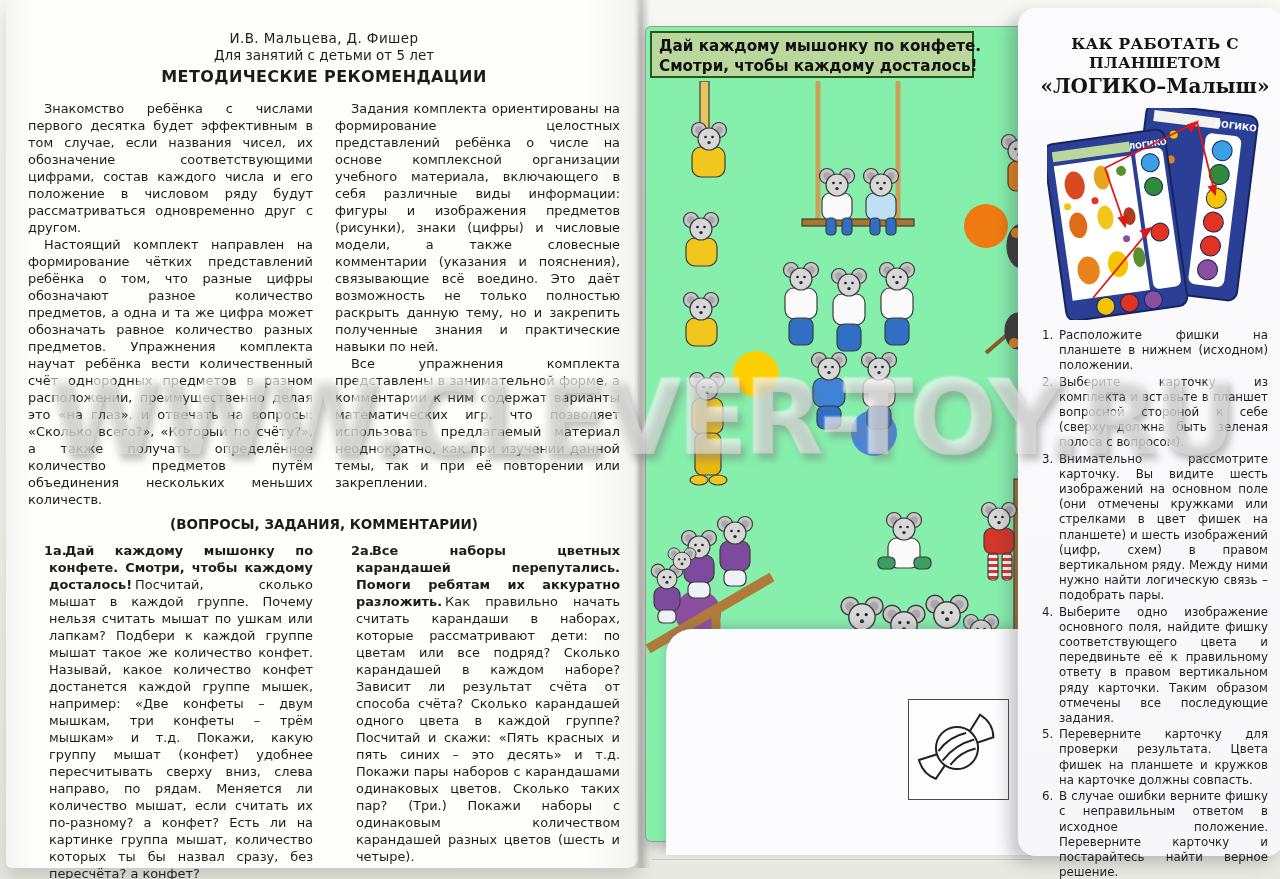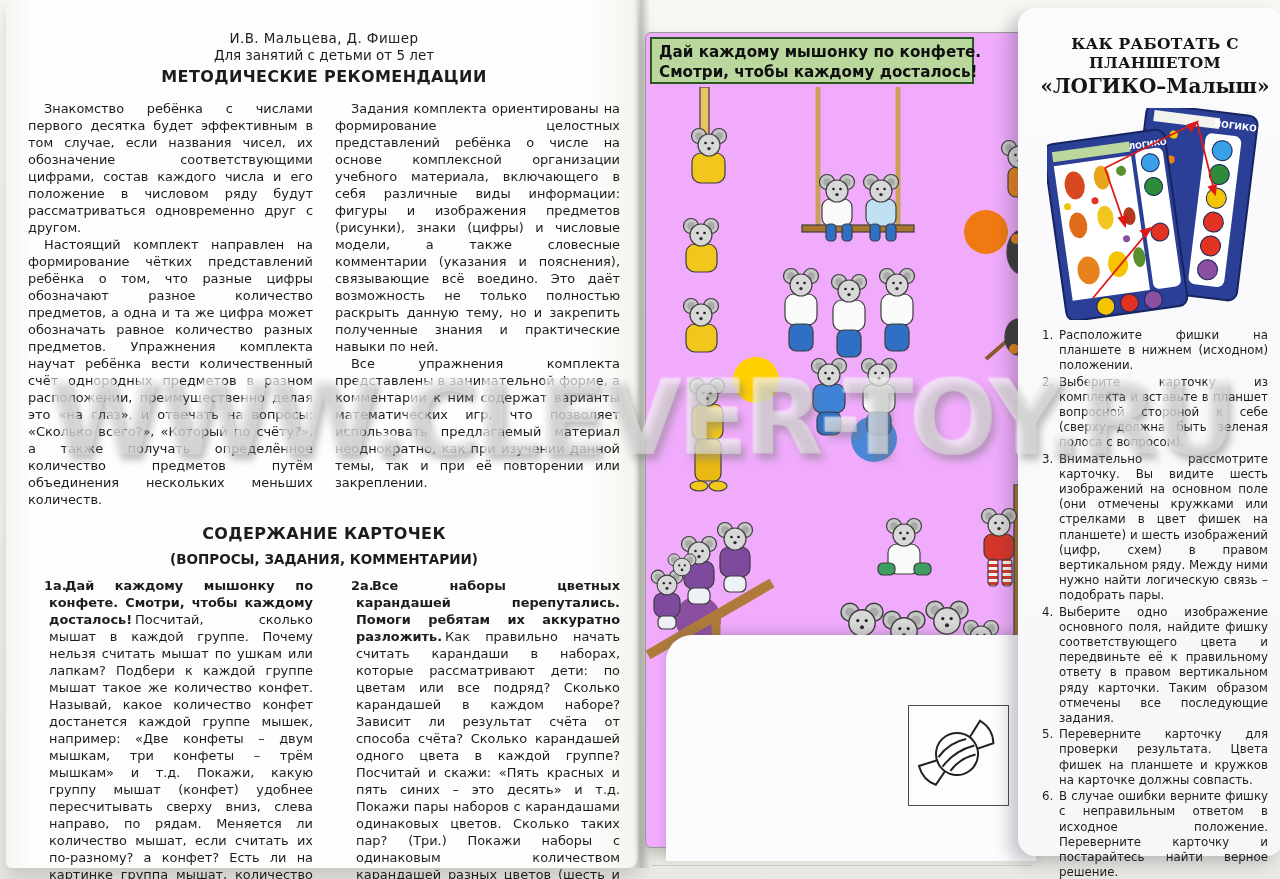--- a/index.html
+++ b/index.html
@@ -26,22 +26,22 @@
   .items{margin-top:10px;}
   .item{position:relative;margin:0 0 4px 0;padding-left:21px;font-size:9.3px;line-height:11.2px;text-align:justify;}
   .inum{position:absolute;left:0;top:0;font-weight:bold;}
   .item b{margin-right:3px;}
 
   
   .gutter{position:absolute;left:634px;top:0;width:16px;height:868px;
      background:linear-gradient(90deg,rgba(0,0,0,0) 0%,rgba(60,60,55,.25) 45%,rgba(0,0,0,0) 100%);}
 
   
-  .card{position:absolute;left:645px;top:32px;width:390px;height:814px;
-     background:#f0abfc;border:1.5px solid #9a9a96;border-radius:6px;
+  .card{position:absolute;left:645px;top:26px;width:390px;height:814px;
+     background:#86efac;border:1.5px solid #9a9a96;border-radius:6px;
      box-shadow:0 6px 12px rgba(70,70,65,.25);}
   .banner{position:absolute;left:4px;top:4px;width:324px;height:47px;
      background:#bad89e;border:2px solid #27591f;box-sizing:border-box;
      padding:3px 6px 0 7px;}
   .banner div{font-size:15.2px;font-weight:bold;line-height:20px;color:#101010;white-space:nowrap;}
   .mice-svg{position:absolute;left:0;top:54px;width:388px;height:580px;}
   .overlay-card{position:absolute;left:20px;top:602px;width:370px;height:226px;
      background:#fcfcfe;border-radius:26px 4px 0 0;
      box-shadow:0 -4px 8px rgba(90,90,100,.25);}
   .stack-line{position:absolute;left:6px;right:4px;height:4px;border-top:1.5px solid #c9c9c6;}
@@ -91,21 +91,20 @@
         <div class="col">
           <p>Знакомство ребёнка с числами первого десятка будет эффективным в том случае, если названия чисел, их обозначение соответствующими цифрами, состав каждого числа и его положение в числовом ряду будут рассматриваться одновременно друг с другом.</p>
           <p>Настоящий комплект направлен на формирование чётких представлений ребёнка о том, что разные цифры обозначают разное количество предметов, а одна и та же цифра может обозначать равное количество разных предметов. Упражнения комплекта научат ребёнка вести количественный счёт однородных предметов в разном расположении, преимущественно делая это «на глаз», и отвечать на вопросы: «Сколько всего?», «Который по счёту?», а также получать определённое количество предметов путём объединения нескольких меньших количеств.</p>
         </div>
         <div class="col">
           <p>Задания комплекта ориентированы на формирование целостных представлений ребёнка о числе на основе комплексной организации учебного материала, включающего в себя различные виды информации: фигуры и изображения предметов (рисунки), знаки (цифры) и числовые модели, а также словесные комментарии (указания и пояснения), связывающие всё воедино. Это даёт возможность не только полностью раскрыть данную тему, но и закрепить полученные знания и практические навыки по ней.</p>
           <p>Все упражнения комплекта представлены в занимательной форме, а комментарии к ним содержат варианты математических игр, что позволяет использовать предлагаемый материал неоднократно, как при изучении данной темы, так и при её повторении или закреплении.</p>
         </div>
       </div>
 
-      <div class="h2">СОДЕРЖАНИЕ КАРТОЧЕК</div>
       <div class="h2sub">(ВОПРОСЫ, ЗАДАНИЯ, КОММЕНТАРИИ)</div>
 
       <div class="cols items">
         <div class="col">
           <p class="item">
             <span class="inum">1а.</span><b>Дай каждому мышонку по конфете. Смотри, чтобы каждому досталось!</b><span>Посчитай, сколько мышат в каждой группе. Почему нельзя считать мышат по ушкам или лапкам? Подбери к каждой группе мышат такое же количество конфет. Называй, какое количество конфет достанется каждой группе мышек, например: «Две конфеты – двум мышкам, три конфеты – трём мышкам» и т.д. Покажи, какую группу мышат (конфет) удобнее пересчитывать сверху вниз, слева направо, по рядам. Меняется ли количество мышат, если считать их по-разному? а конфет? Есть ли на картинке группа мышат, количество которых ты бы назвал сразу, без пересчёта? а конфет?</span>
           </p>
 
         </div>
         <div class="col">

